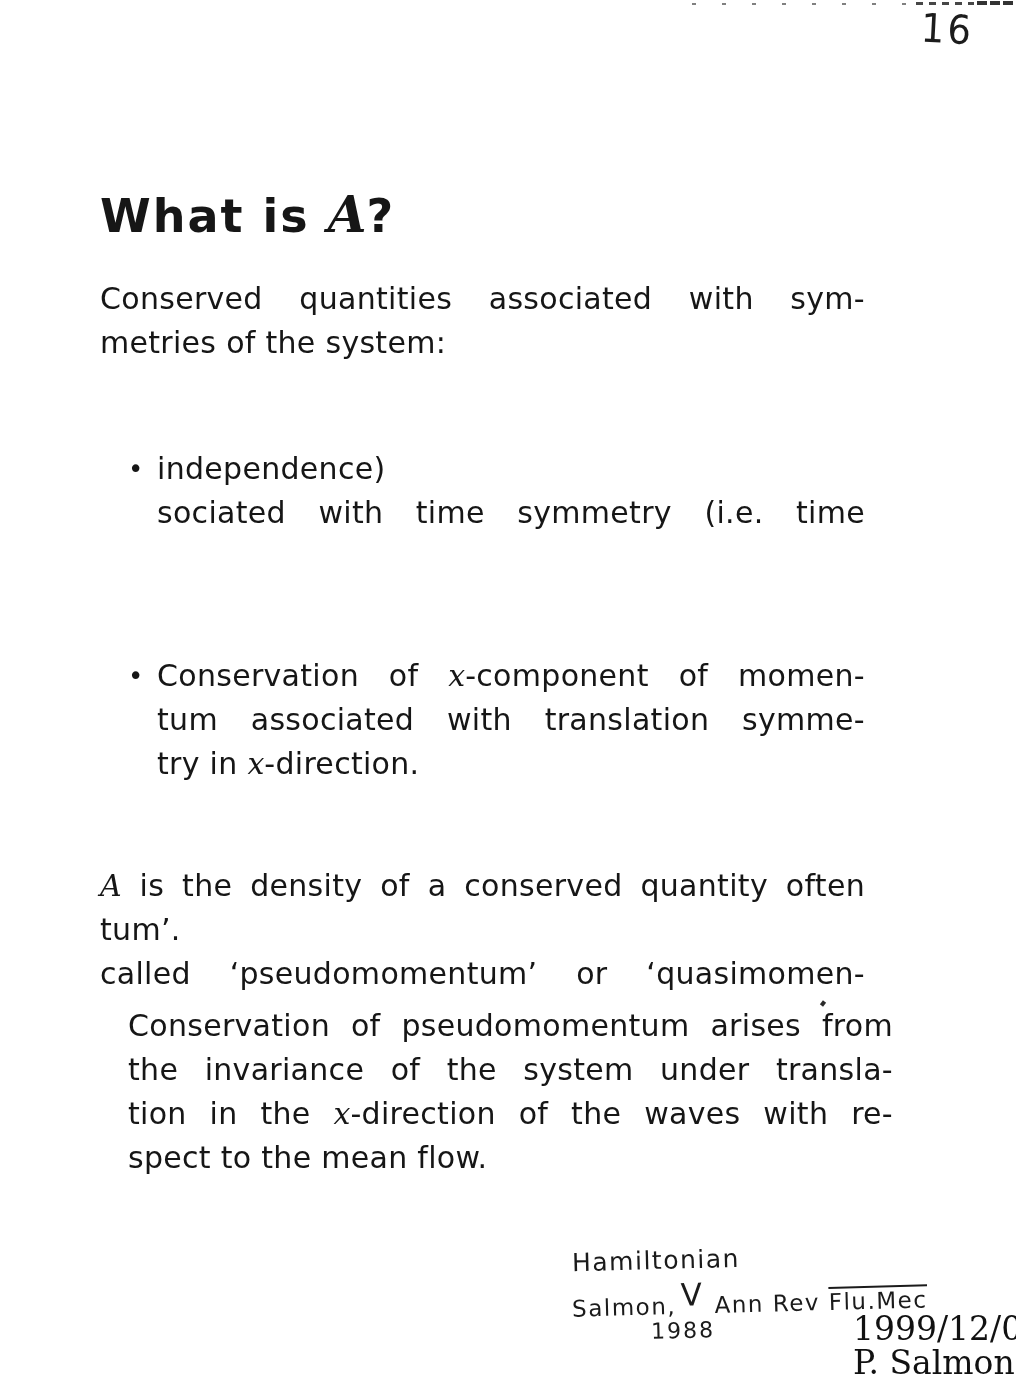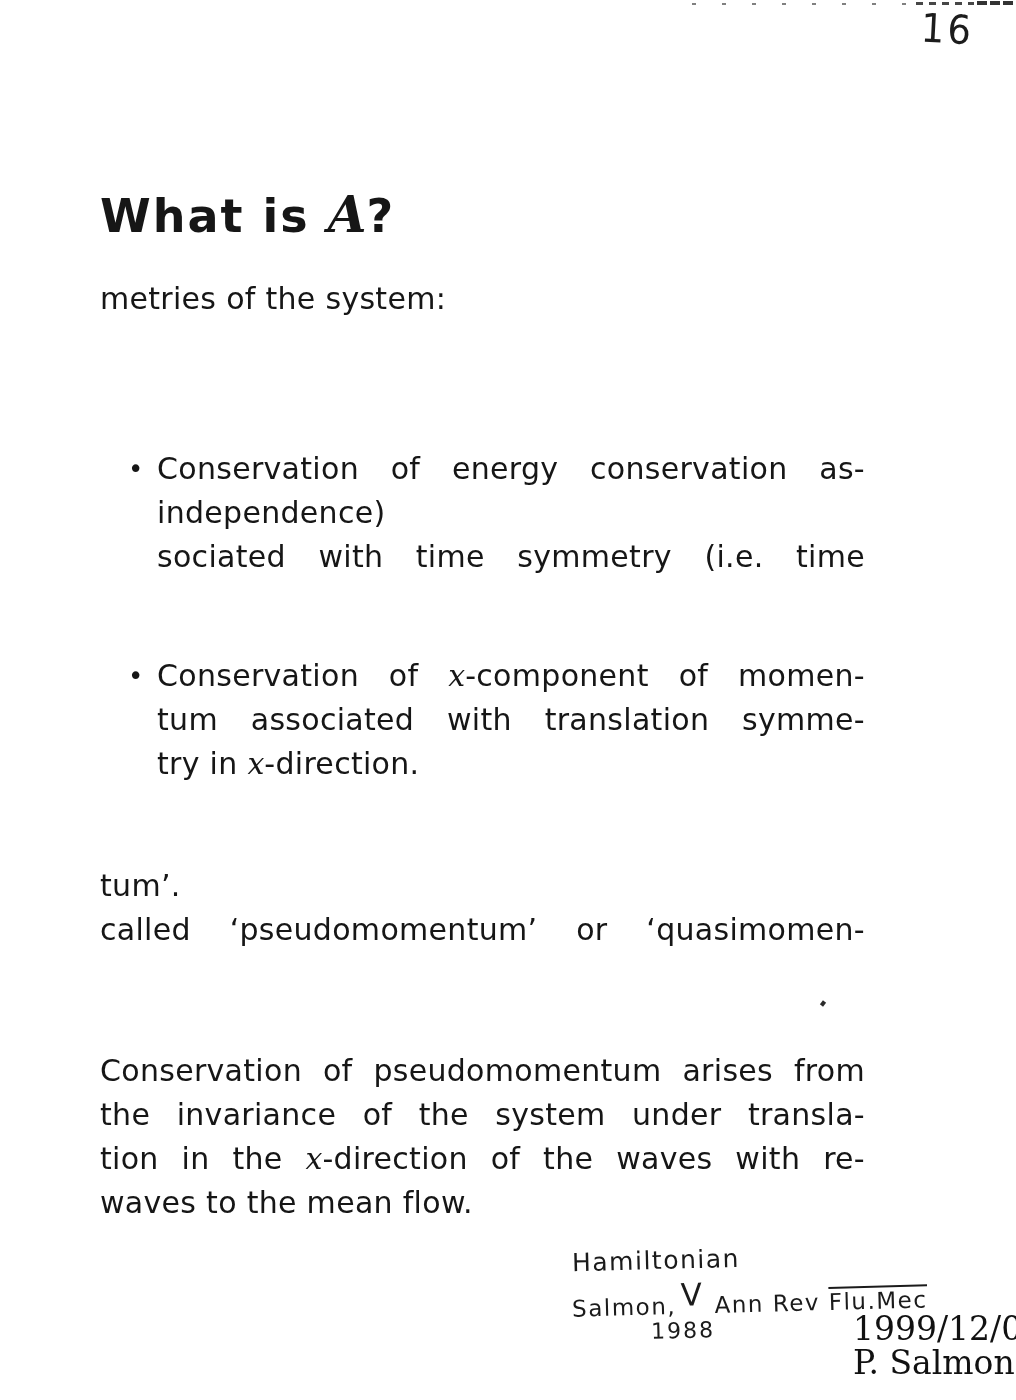--- a/index.html
+++ b/index.html
@@ -33,21 +33,21 @@
     position:absolute;left:100px;top:155px;
     font-size:46px;line-height:58px;letter-spacing:2px;
     white-space:nowrap;
   }
   
   .block{position:absolute;left:100px;width:765px;}
   .pos-intro{top:277px;}
   .pos-b1{top:447px;}
   .pos-b2{top:654px;}
   .pos-density{top:864px;}
-  .pos-conserv{top:1049px;}
+  .pos-conserv{top:1004px;margin-left:28px;}
   .ln{
     font-size:30px;line-height:44px;letter-spacing:.3px;
     white-space:normal;
   }
   .just{text-align:justify;text-align-last:justify;}
   .bullet-row{display:flex;align-items:flex-start;}
   .bullet-marker{
     flex:0 0 57px;box-sizing:border-box;padding-left:28px;
     font-size:26px;line-height:44px;
   }
@@ -84,51 +84,52 @@
   <div class="artifact dashes-a"></div>
   <div class="artifact dashes-b"></div>
   <div class="artifact dashes-c"></div>
   <div class="artifact speck"></div>
 
   <div class="page-num">16</div>
 
   <h1 class="title"><span>What is </span><span class="cal">A</span><span>?</span></h1>
 
   <div class="block pos-intro">
+    <div class="ln just">Conserved quantities associated with sym-</div>
     <div class="ln">metries of the system:</div>
   </div>
 
   <div class="block pos-b1 bullet-row">
     <div class="bullet-marker">•</div>
     <div class="bullet-body">
-      <div class="ln just">Conservation of energy conservation as-</div>
       <div class="ln">independence)</div>
       <div class="ln just">sociated with time symmetry (i.e. time</div>
     </div>
   </div>
 
   <div class="block pos-b2 bullet-row">
     <div class="bullet-marker">•</div>
     <div class="bullet-body">
       <div class="ln just"><span>Conservation of </span><span class="it">x</span><span>-component of momen-</span></div>
       <div class="ln just">tum associated with translation symme-</div>
       <div class="ln"><span>try in </span><span class="it">x</span><span>-direction.</span></div>
     </div>
   </div>
 
   <div class="block pos-density">
+    <div class="ln just"><span class="cal">A</span><span> is the density of a conserved quantity often</span></div>
     <div class="ln">tum’.</div>
     <div class="ln just">called ‘pseudomomentum’ or ‘quasimomen-</div>
   </div>
 
   <div class="block pos-conserv">
     <div class="ln just">Conservation of pseudomomentum arises from</div>
     <div class="ln just">the invariance of the system under transla-</div>
     <div class="ln just"><span>tion in the </span><span class="it">x</span><span>-direction of the waves with re-</span></div>
-    <div class="ln">waves to the mean flow.</div>
+    <div class="ln">spect to the mean flow.</div>
   </div>
 
   <div class="hand hand-1">Hamiltonian</div>
   <div class="hand hand-2"><span>Salmon,</span><span class="caret">V</span><span> Ann Rev </span><span class="over">Flu.Mec</span></div>
   <div class="hand hand-3">1988</div>
 
   <div class="stamp">
     <div>1999/12/08</div>
     <div>P. Salmon</div>
   </div>

